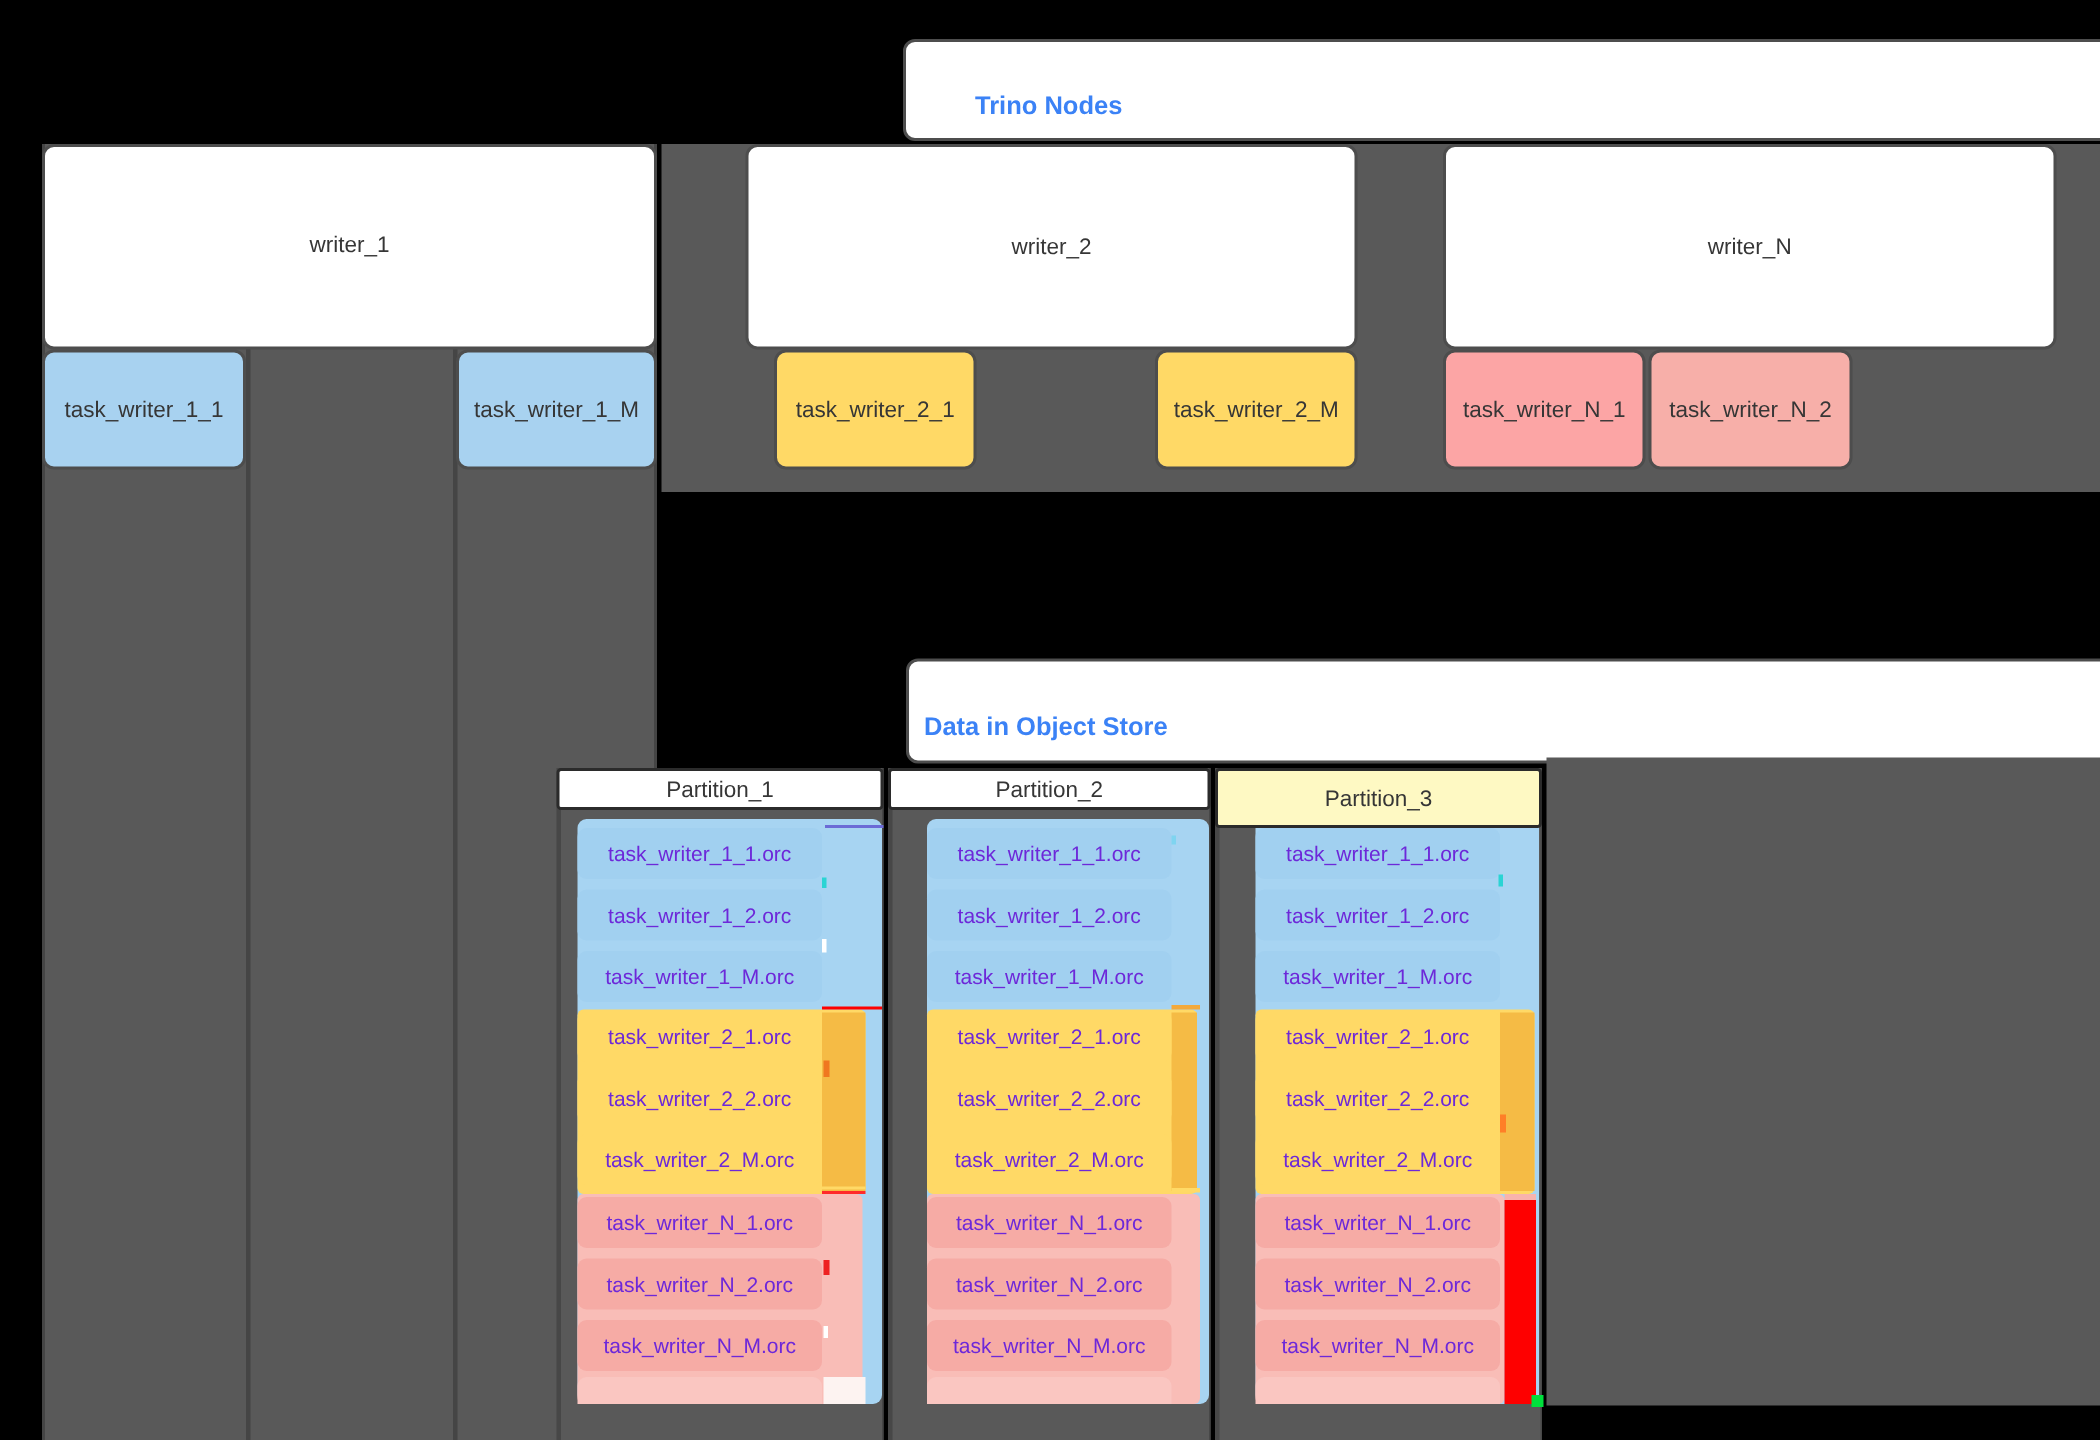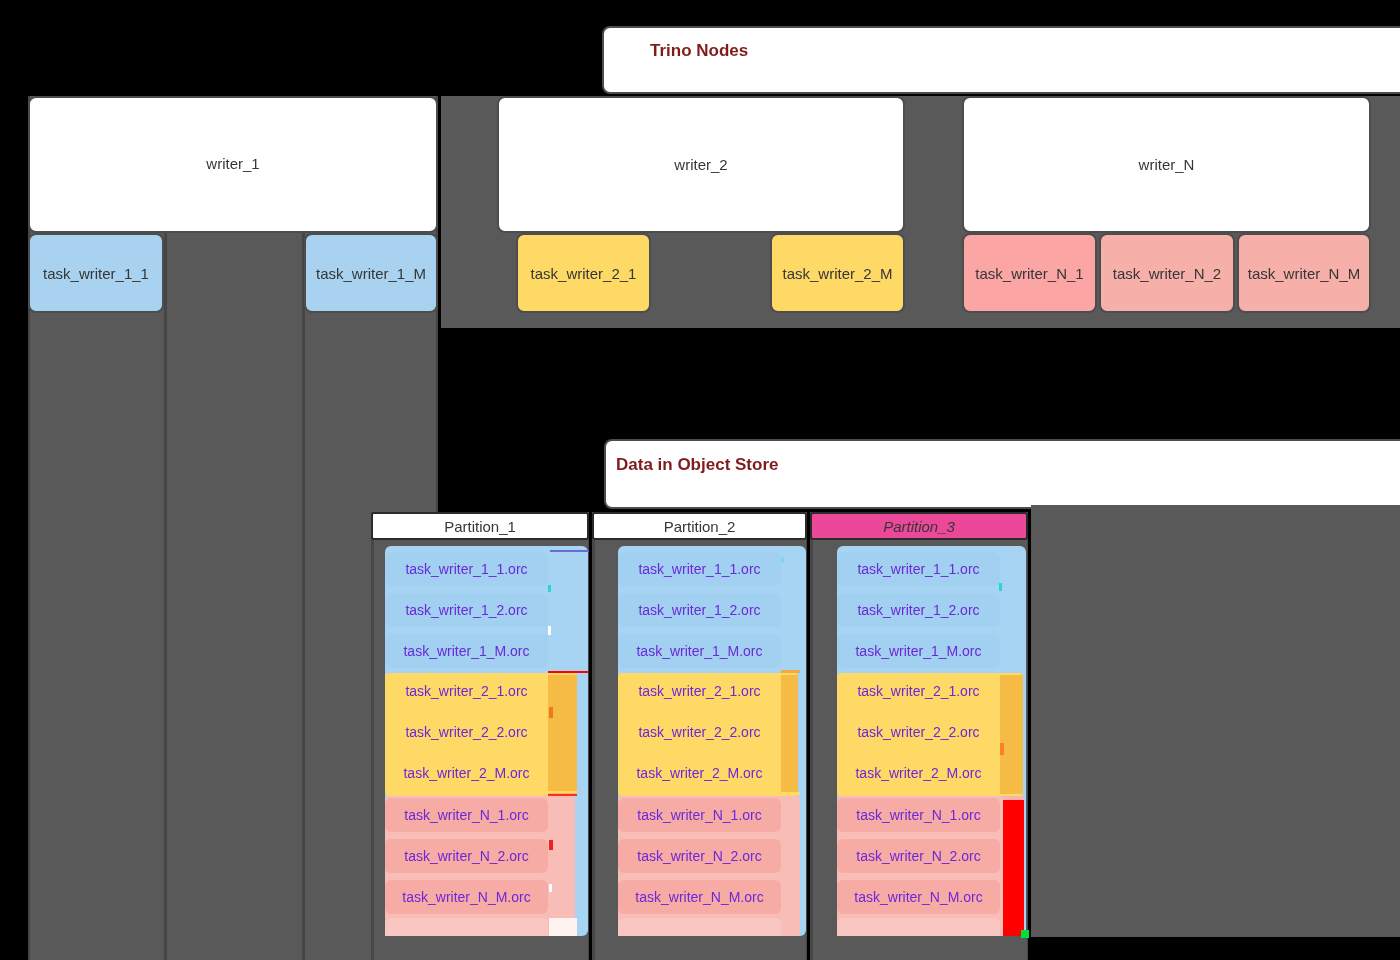--- a/index.html
+++ b/index.html
@@ -2,21 +2,21 @@
 <html><head>
 <meta charset="utf-8">
 <style>
   html,body{margin:0;padding:0;background:#000;}
   #canvas{
     position:relative;width:1400px;height:960px;background:#000000;
     overflow:hidden;font-family:"Liberation Sans",sans-serif;
   }
   .abs{position:absolute;box-sizing:border-box;}
   .center{display:flex;align-items:center;justify-content:center;}
-  .panel-title{font-weight:bold;font-size:17px;color:#7f1d1d;}
+  .panel-title{font-weight:bold;font-size:17px;color:#3b82f6;margin-top:20px;}
   .whitebox{background:#ffffff;border:2px solid #4d4d4d;}
   .lbl{font-size:15px;color:#363636;}
   .filelbl{font-size:14px;color:#6d28d9;white-space:nowrap;}
 </style>
 </head>
 <body>
 
 <div id="canvas">
 
   <div class="abs whitebox" style="left:602px;top:26px;width:810px;height:68px;border-radius:8px 0 0 8px;">
@@ -39,21 +39,20 @@
     <div class="abs center lbl" style="left: 28px; top: 233px; width: 136px; height: 80px; background: rgb(168, 210, 240); border: 2px solid rgb(77, 77, 77); border-radius: 8px;">task_writer_1_1</div>
     <div class="abs center lbl" style="left: 304px; top: 233px; width: 134px; height: 80px; background: rgb(168, 210, 240); border: 2px solid rgb(77, 77, 77); border-radius: 8px;">task_writer_1_M</div>
     <div class="abs center" style="left: 497px; top: 96px; width: 408px; height: 137px; background: rgb(255, 255, 255); border: 2px solid rgb(77, 77, 77); border-radius: 8px;"></div>
     <div class="abs center lbl" style="left: 497px; top: 96px; width: 408px; height: 137px;">writer_2</div>
     <div class="abs center lbl" style="left: 516px; top: 233px; width: 135px; height: 80px; background: rgb(255, 217, 102); border: 2px solid rgb(77, 77, 77); border-radius: 8px;">task_writer_2_1</div>
     <div class="abs center lbl" style="left: 770px; top: 233px; width: 135px; height: 80px; background: rgb(255, 217, 102); border: 2px solid rgb(77, 77, 77); border-radius: 8px;">task_writer_2_M</div>
     <div class="abs center" style="left: 962px; top: 96px; width: 409px; height: 137px; background: rgb(255, 255, 255); border: 2px solid rgb(77, 77, 77); border-radius: 8px;"></div>
     <div class="abs center lbl" style="left: 962px; top: 96px; width: 409px; height: 137px;">writer_N</div>
     <div class="abs center lbl" style="left: 962px; top: 233px; width: 135px; height: 80px; background: #fca5a5; border: 2px solid rgb(77, 77, 77); border-radius: 8px;">task_writer_N_1</div>
     <div class="abs center lbl" style="left: 1099px; top: 233px; width: 136px; height: 80px; background: rgb(247, 175, 169); border: 2px solid rgb(77, 77, 77); border-radius: 8px;">task_writer_N_2</div>
-    <div class="abs center lbl" style="left: 1237px; top: 233px; width: 134px; height: 80px; background: rgb(247, 175, 169); border: 2px solid rgb(77, 77, 77); border-radius: 8px;">task_writer_N_M</div>
     <div class="abs" style="left: 371px; top: 512px; width: 218px; height: 448px; background: rgb(89, 89, 89); border-left: 3px solid rgb(71, 71, 71); border-right: 1px solid rgb(71, 71, 71);"></div>
     <div class="abs" style="left: 385px; top: 546px; width: 203px; height: 390px; background: rgb(167, 212, 242); border-radius: 6px;"></div>
     <div class="abs" style="left: 385px; top: 673px; width: 192px; height: 123px; background: rgb(255, 217, 102); border-radius: 4px;"></div>
     <div class="abs" style="left: 548px; top: 675px; width: 29px; height: 119px; background: rgb(245, 187, 69);"></div>
     <div class="abs" style="left: 385px; top: 796px; width: 190px; height: 140px; background: rgb(249, 189, 183); border-radius: 4px;"></div>
     <div class="abs center filelbl" style="left: 385px; top: 552px; width: 163px; height: 34px; background: rgb(161, 208, 240); border-radius: 6px;">task_writer_1_1.orc</div>
     <div class="abs center filelbl" style="left: 385px; top: 593px; width: 163px; height: 34px; background: rgb(161, 208, 240); border-radius: 6px;">task_writer_1_2.orc</div>
     <div class="abs center filelbl" style="left: 385px; top: 634px; width: 163px; height: 34px; background: rgb(161, 208, 240); border-radius: 6px;">task_writer_1_M.orc</div>
     <div class="abs center filelbl" style="left: 385px; top: 674px; width: 163px; height: 34px; background: rgb(255, 217, 102); border-radius: 6px;">task_writer_2_1.orc</div>
     <div class="abs center filelbl" style="left: 385px; top: 715px; width: 163px; height: 34px; background: rgb(255, 217, 102); border-radius: 6px;">task_writer_2_2.orc</div>
@@ -90,21 +89,21 @@
     <div class="abs center filelbl" style="left: 837px; top: 552px; width: 163px; height: 34px; background: rgb(161, 208, 240); border-radius: 6px;">task_writer_1_1.orc</div>
     <div class="abs center filelbl" style="left: 837px; top: 593px; width: 163px; height: 34px; background: rgb(161, 208, 240); border-radius: 6px;">task_writer_1_2.orc</div>
     <div class="abs center filelbl" style="left: 837px; top: 634px; width: 163px; height: 34px; background: rgb(161, 208, 240); border-radius: 6px;">task_writer_1_M.orc</div>
     <div class="abs center filelbl" style="left: 837px; top: 674px; width: 163px; height: 34px; background: rgb(255, 217, 102); border-radius: 6px;">task_writer_2_1.orc</div>
     <div class="abs center filelbl" style="left: 837px; top: 715px; width: 163px; height: 34px; background: rgb(255, 217, 102); border-radius: 6px;">task_writer_2_2.orc</div>
     <div class="abs center filelbl" style="left: 837px; top: 756px; width: 163px; height: 34px; background: rgb(255, 217, 102); border-radius: 6px;">task_writer_2_M.orc</div>
     <div class="abs center filelbl" style="left: 837px; top: 798px; width: 163px; height: 34px; background: rgb(246, 171, 165); border-radius: 6px;">task_writer_N_1.orc</div>
     <div class="abs center filelbl" style="left: 837px; top: 839px; width: 163px; height: 34px; background: rgb(246, 171, 165); border-radius: 6px;">task_writer_N_2.orc</div>
     <div class="abs center filelbl" style="left: 837px; top: 880px; width: 163px; height: 34px; background: rgb(246, 171, 165); border-radius: 6px;">task_writer_N_M.orc</div>
     <div class="abs" style="left: 837px; top: 918px; width: 163px; height: 18px; background: rgb(250, 198, 193); border-radius: 6px 6px 0px 0px;"></div>
-    <div class="abs center lbl" style="left: 810px; top: 512px; width: 218px; height: 28px; background: #ec4899; border: 2px solid rgb(43, 43, 43); border-radius: 3px; font-style: italic;">Partition_3</div>
+    <div class="abs center lbl" style="left: 810px; top: 512px; width: 218px; height: 40px; background: #fef9c3; border: 2px solid rgb(43, 43, 43); border-radius: 3px;">Partition_3</div>
     <div class="abs" style="left: 550px; top: 550px; width: 39px; height: 2px; background: rgb(107, 107, 214);"></div>
     <div class="abs" style="left: 548px; top: 585px; width: 3px; height: 7px; background: rgb(42, 212, 212);"></div>
     <div class="abs" style="left: 548px; top: 626px; width: 3px; height: 9px; background: rgb(255, 255, 255);"></div>
     <div class="abs" style="left: 548px; top: 671px; width: 40px; height: 2px; background: rgb(254, 0, 0);"></div>
     <div class="abs" style="left: 549px; top: 707px; width: 4px; height: 11px; background: rgb(240, 120, 32);"></div>
     <div class="abs" style="left: 548px; top: 791px; width: 29px; height: 2px; background: rgb(255, 217, 102);"></div>
     <div class="abs" style="left: 548px; top: 794px; width: 29px; height: 2px; background: rgb(255, 42, 42);"></div>
     <div class="abs" style="left: 549px; top: 840px; width: 4px; height: 10px; background: rgb(238, 34, 34);"></div>
     <div class="abs" style="left: 549px; top: 884px; width: 3px; height: 8px; background: rgb(255, 255, 255);"></div>
     <div class="abs" style="left: 549px; top: 918px; width: 28px; height: 18px; background: rgb(253, 243, 241);"></div>

